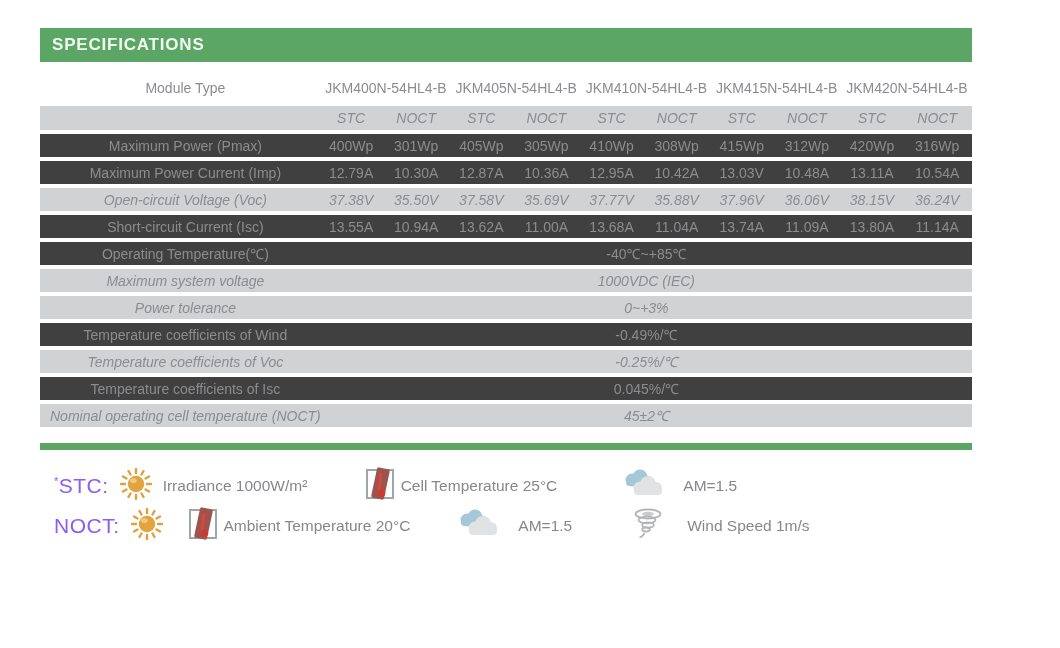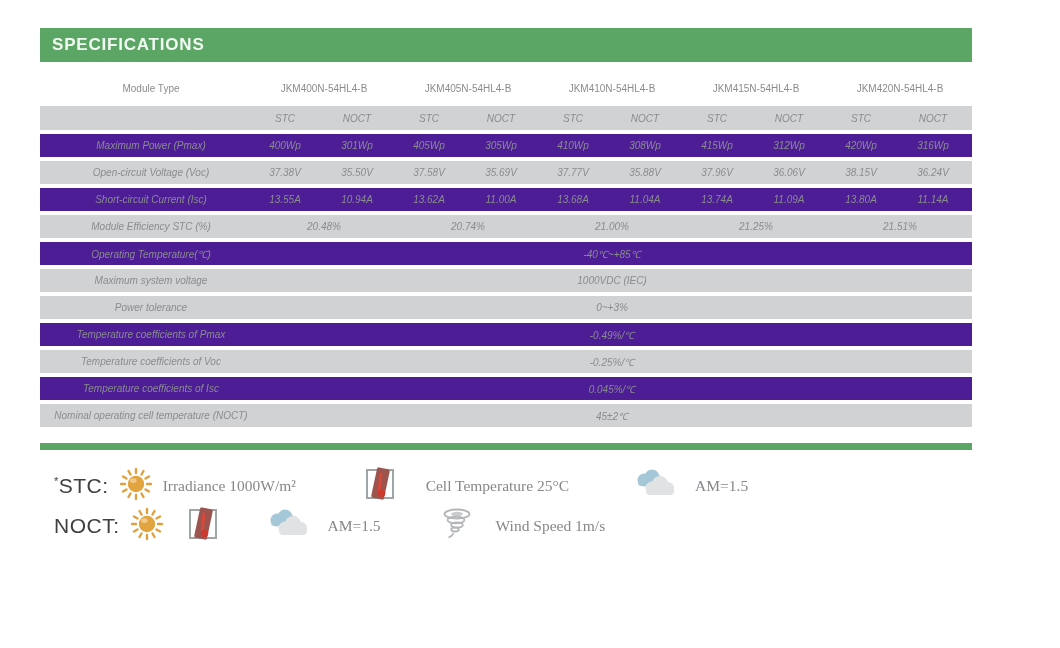--- a/index.html
+++ b/index.html
@@ -6,39 +6,39 @@
   html,body { width:1060px; height:648px; background:#ffffff; overflow:hidden;
     font-family:"Liberation Sans", sans-serif; }
   .page { position:relative; width:1060px; height:498px; background:#fff;border-radius:23px; }
   .content { position:absolute; left:40px; top:28px; width:932px; }
 
   .title-bar { height:34px; background:var(--green); color:#f2f9f2;
     font-size:17px; font-weight:bold; letter-spacing:0.8px;
     line-height:34px; padding-left:12px; }
 
   table.spec { width:932px; border-collapse:separate; border-spacing:0 4px;
-    margin-top:8px; color:var(--text-gray); font-size:10px; }
+    margin-top:8px; color:var(--text-gray); font-size:14px; }
   table.spec td { height:23px; text-align:center; vertical-align:middle; white-space:nowrap; }
   td.label { text-align:left; padding-left:10px; }
-  tr.white td { background:#4c1d95;font-style:italic; }
+  tr.white td { background:#404040; }
   tr.gray td  { background:var(--row-gray);font-style:italic; }
   tr.modules td { height:28px; background:#ffffff; }
   tr.cond td { height:24px; }
 
   .green-line { height:7px; background:var(--green); margin-top:12px; }
 
   .legend { margin-top:16px; padding-left:14px; color:var(--legend-text); }
   .legend-row { display:flex; align-items:center; height:40px; }
-  .cond-name { font-size:21px; letter-spacing:0.5px; color:#404040; }
+  .cond-name { font-size:21px; letter-spacing:0.5px; color:#8b5cf6; }
   .cond-name sup { font-size:11px; }
-  .legend-text { font-size:15.5px;font-family:Liberation Serif, serif; }
+  .legend-text { font-size:15.5px; }
   .icon { flex:0 0 auto; display:inline-block; }
 
   .w-irr { width:178px; margin-left:10px; }
-  .w-temp { margin-left:29px; }
+  .w-temp { margin-left:4px; }
 </style>
 </head>
 <body>
 
 <div class="page">
   <div class="content">
 
     <div class="title-bar">SPECIFICATIONS</div>
 
     <table class="spec">
@@ -88,20 +88,33 @@
         <td>305Wp</td>
         <td>410Wp</td>
         <td>308Wp</td>
         <td>415Wp</td>
         <td>312Wp</td>
         <td>420Wp</td>
         <td>316Wp</td>
       </tr>
 
 
+      <tr class="white">
+        <td class="label">Maximum Power Current (Imp)</td>
+        <td>12.79A</td>
+        <td>10.30A</td>
+        <td>12.87A</td>
+        <td>10.36A</td>
+        <td>12.95A</td>
+        <td>10.42A</td>
+        <td>13.03V</td>
+        <td>10.48A</td>
+        <td>13.11A</td>
+        <td>10.54A</td>
+      </tr>
 
       <tr class="gray">
         <td class="label">Open-circuit Voltage (Voc)</td>
         <td>37.38V</td>
         <td>35.50V</td>
         <td>37.58V</td>
         <td>35.69V</td>
         <td>37.77V</td>
         <td>35.88V</td>
         <td>37.96V</td>
@@ -117,43 +130,35 @@
         <td>13.62A</td>
         <td>11.00A</td>
         <td>13.68A</td>
         <td>11.04A</td>
         <td>13.74A</td>
         <td>11.09A</td>
         <td>13.80A</td>
         <td>11.14A</td>
       </tr>
 
-      <tr class="gray">
-        <td class="label">Module Efficiency STC (%)</td>
-        <td colspan="2">20.48%</td>
-        <td colspan="2">20.74%</td>
-        <td colspan="2">21.00%</td>
-        <td colspan="2">21.25%</td>
-        <td colspan="2">21.51%</td>
-      </tr>
 
       <tr class="white">
         <td class="label">Operating Temperature(℃)</td>
         <td colspan="10">-40℃~+85℃</td>
       </tr>
       <tr class="gray">
         <td class="label">Maximum system voltage</td>
         <td colspan="10">1000VDC (IEC)</td>
       </tr>
       <tr class="gray">
         <td class="label">Power tolerance</td>
         <td colspan="10">0~+3%</td>
       </tr>
       <tr class="white">
-        <td class="label">Temperature coefficients of Pmax</td>
+        <td class="label">Temperature coefficients of Wind</td>
         <td colspan="10">-0.49%/℃</td>
       </tr>
       <tr class="gray">
         <td class="label">Temperature coefficients of Voc</td>
         <td colspan="10">-0.25%/℃</td>
       </tr>
       <tr class="white">
         <td class="label">Temperature coefficients of Isc</td>
         <td colspan="10">0.045%/℃</td>
       </tr>
@@ -242,20 +247,21 @@
           </svg>
         </span>
         <span class="icon" style="margin-left:24px">
           <svg width="32" height="36" viewBox="0 0 32 36">
             <rect x="2" y="4" width="26" height="28" fill="none" stroke="#a0a5a8" stroke-width="2"></rect>
             <rect x="9" y="2" width="13" height="31" rx="2" fill="#9c544e" transform="rotate(12 15.5 17.5)"></rect>
             <rect x="13.6" y="6.5" width="3" height="19" rx="1.5" fill="#d8473a" transform="rotate(6 15 16)"></rect>
             <circle cx="16.6" cy="27.2" r="3.7" fill="#cf3a2e"></circle>
           </svg>
         </span>
+        <span class="legend-text w-temp">Ambient Temperature 20°C</span>
         <span class="icon" style="margin-left:44px">
           <svg width="50" height="30" viewBox="0 0 50 30">
             <g fill="#a5c8d8">
               <circle cx="13" cy="11" r="6.5"></circle>
                 <circle cx="21" cy="8" r="7.5"></circle>
               <circle cx="28" cy="12" r="5.5"></circle>
                 <rect x="7" y="10" width="26" height="7" rx="3.5"></rect>
             </g>
             <g fill="#e0e2e4">
               <circle cx="21" cy="19" r="6.5"></circle>

